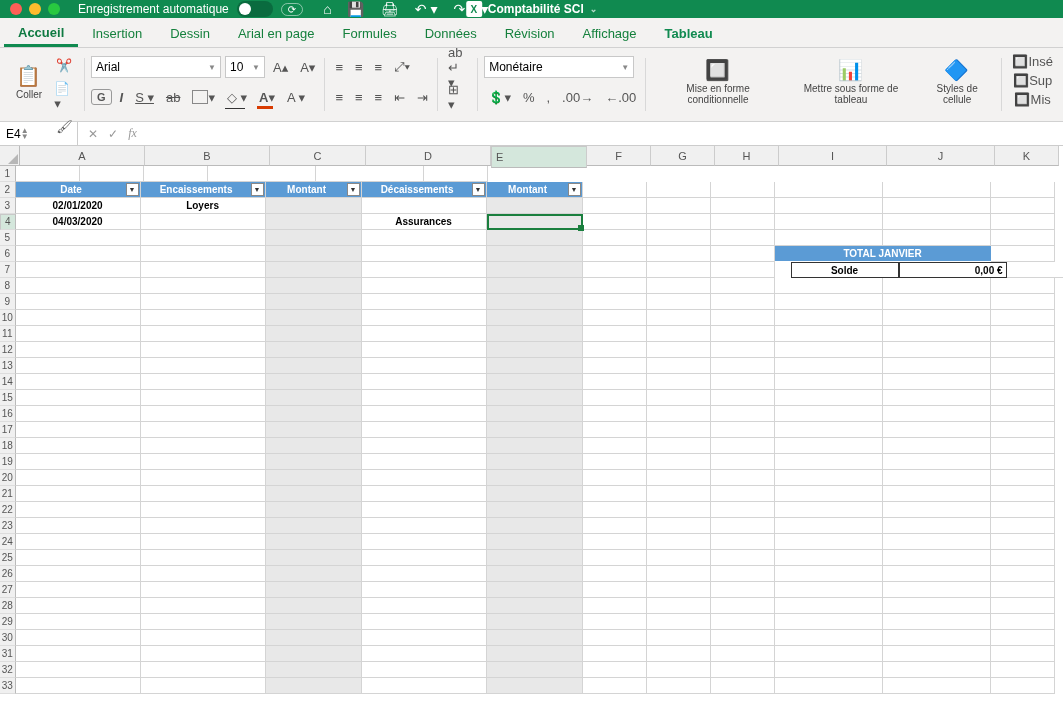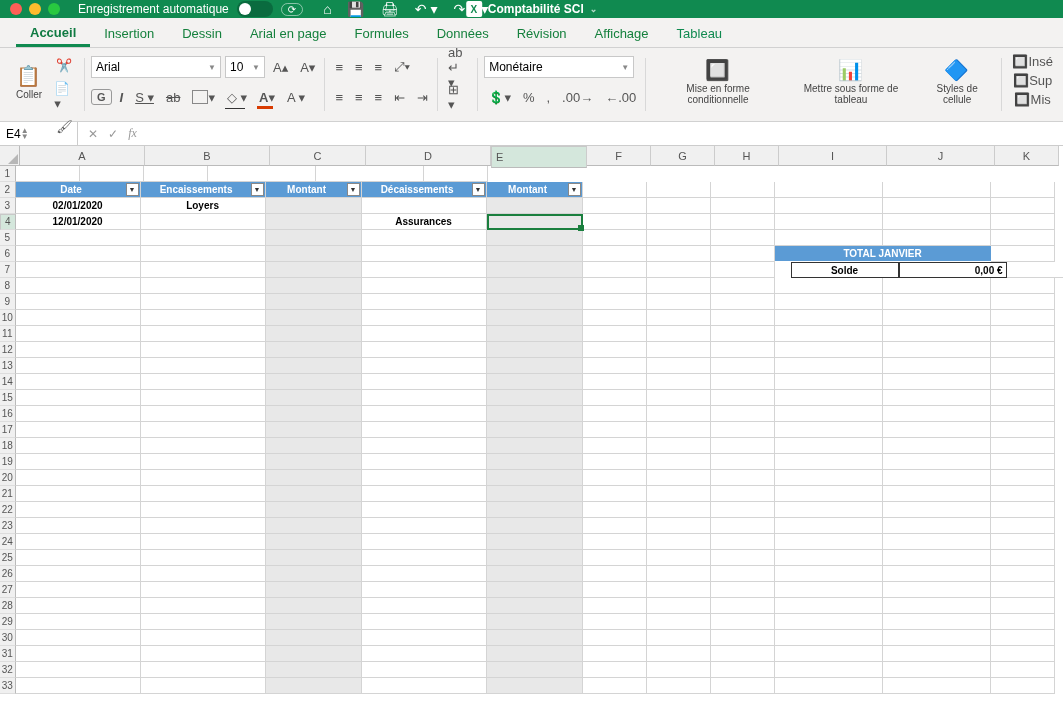--- a/index.html
+++ b/index.html
@@ -12,24 +12,24 @@
 .t-red{background:#ff5f57;} .t-yel{background:#febc2e;} .t-grn{background:#28c840;}
 .autosave { display:flex; align-items:center; gap:8px; font-weight:500;}
 .switch { width:36px; height:16px; background:#0a6b3f; border-radius:8px; position:relative;}
 .switch::after { content:''; position:absolute; left:2px; top:2px; width:12px; height:12px; background:#fff; border-radius:50%;}
 .tb-icons { display:flex; gap:16px; margin-left:20px; align-items:center;}
 .tb-icons span { font-size:14px; cursor:pointer;}
 .doctitle { position:absolute; left:50%; transform:translateX(-50%); display:flex; align-items:center; gap:6px; font-weight:600;}
 .doctitle .xls { width:16px; height:16px; background:#fff; color:#108A50; font-size:10px; font-weight:bold; display:flex; align-items:center; justify-content:center; border-radius:2px;}
 
 
-.tabs { background:#f3f2f1; height:30px; display:flex; align-items:flex-end; padding:0 16px; border-bottom:1px solid #d1d1d1;}
+.tabs { background:#f3f2f1; height:30px; display:flex; align-items:flex-end; padding:0 4px; border-bottom:1px solid #d1d1d1;}
 .tab { padding:6px 14px 4px; font-size:13px; color:#15803d; cursor:pointer; border-bottom:2px solid transparent;}
 .tab.active { font-weight:700; color:#0f7a42; border-bottom:3px solid #108A50;}
-.tab.context { color:#108A50; font-weight:400;margin-top:36px;}
+.tab.context { color:#108A50; font-weight:700;margin-top:36px;}
 
 
 .ribbon { background:#f3f2f1; height:74px; display:flex; border-bottom:1px solid #d1d1d1; padding:4px 6px 0;}
 .rgrp { display:flex; flex-direction:column; padding:0 6px; position:relative;}
 .rgrp::after { content:''; position:absolute; right:0; top:6px; bottom:10px; width:1px; background:#d8d8d8;}
 .rgrp:last-child::after{display:none;}
 .rrow { display:flex; align-items:center; gap:4px; height:30px;}
 .rbtn { padding:2px 4px; cursor:pointer; border-radius:3px; display:flex; align-items:center; justify-content:center; color:#555; font-size:13px;}
 .big { flex-direction:column; height:60px; font-size:10px; gap:2px; padding:2px 4px; color:#444; text-align:center; line-height:1.1;}
 .big .ico { font-size:20px;}
@@ -311,21 +311,21 @@
             <div class="cell cD" style="text-align: center;"></div>
             <div class="cell cE grey"></div>
             <div class="cell cF"></div>
             <div class="cell cG"></div>
             <div class="cell cH"></div>
             <div class="cell cI"></div>
             <div class="cell cJ"></div>
             <div class="cell cK"></div>
           </div>
           <div class="row">
-            <div class="cell cA">12/01/2020</div>
+            <div class="cell cA">04/03/2020</div>
             <div class="cell cB" style="text-align: center;"></div>
             <div class="cell cC grey"></div>
             <div class="cell cD" style="text-align: center;">Assurances</div>
             <div class="cell cE grey"></div>
             <div class="cell cF"></div>
             <div class="cell cG"></div>
             <div class="cell cH"></div>
             <div class="cell cI"></div>
             <div class="cell cJ"></div>
             <div class="cell cK"></div>

